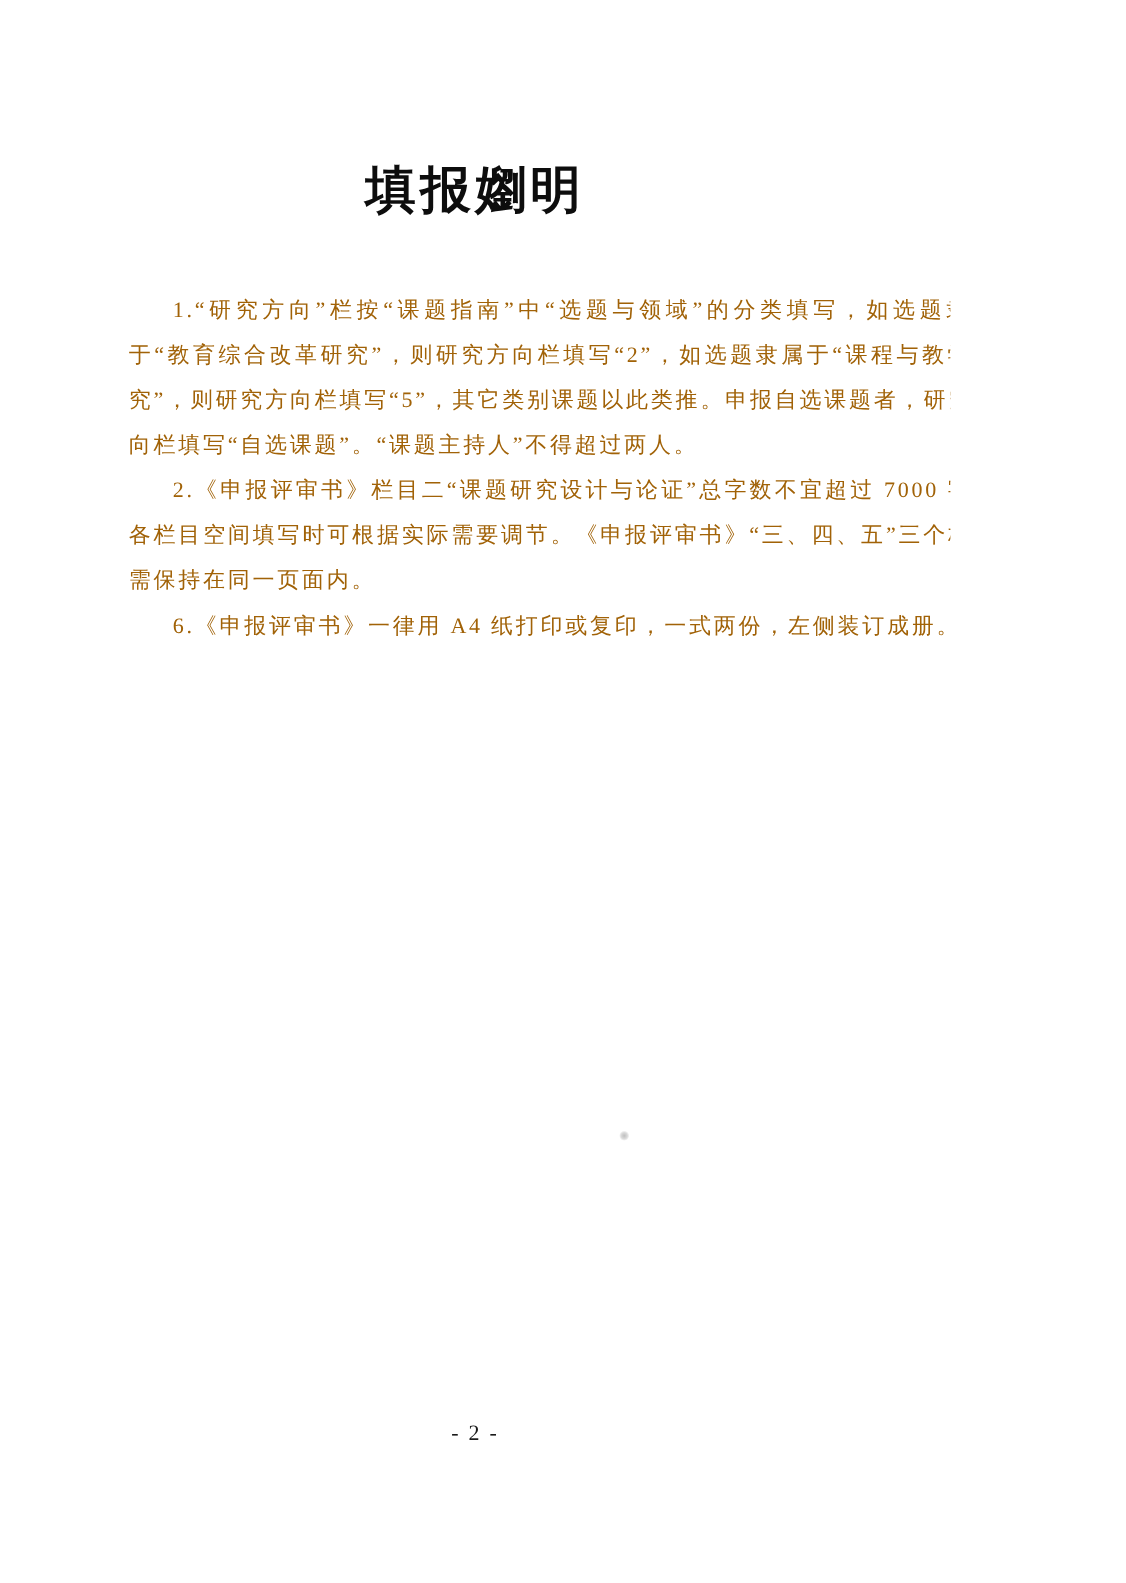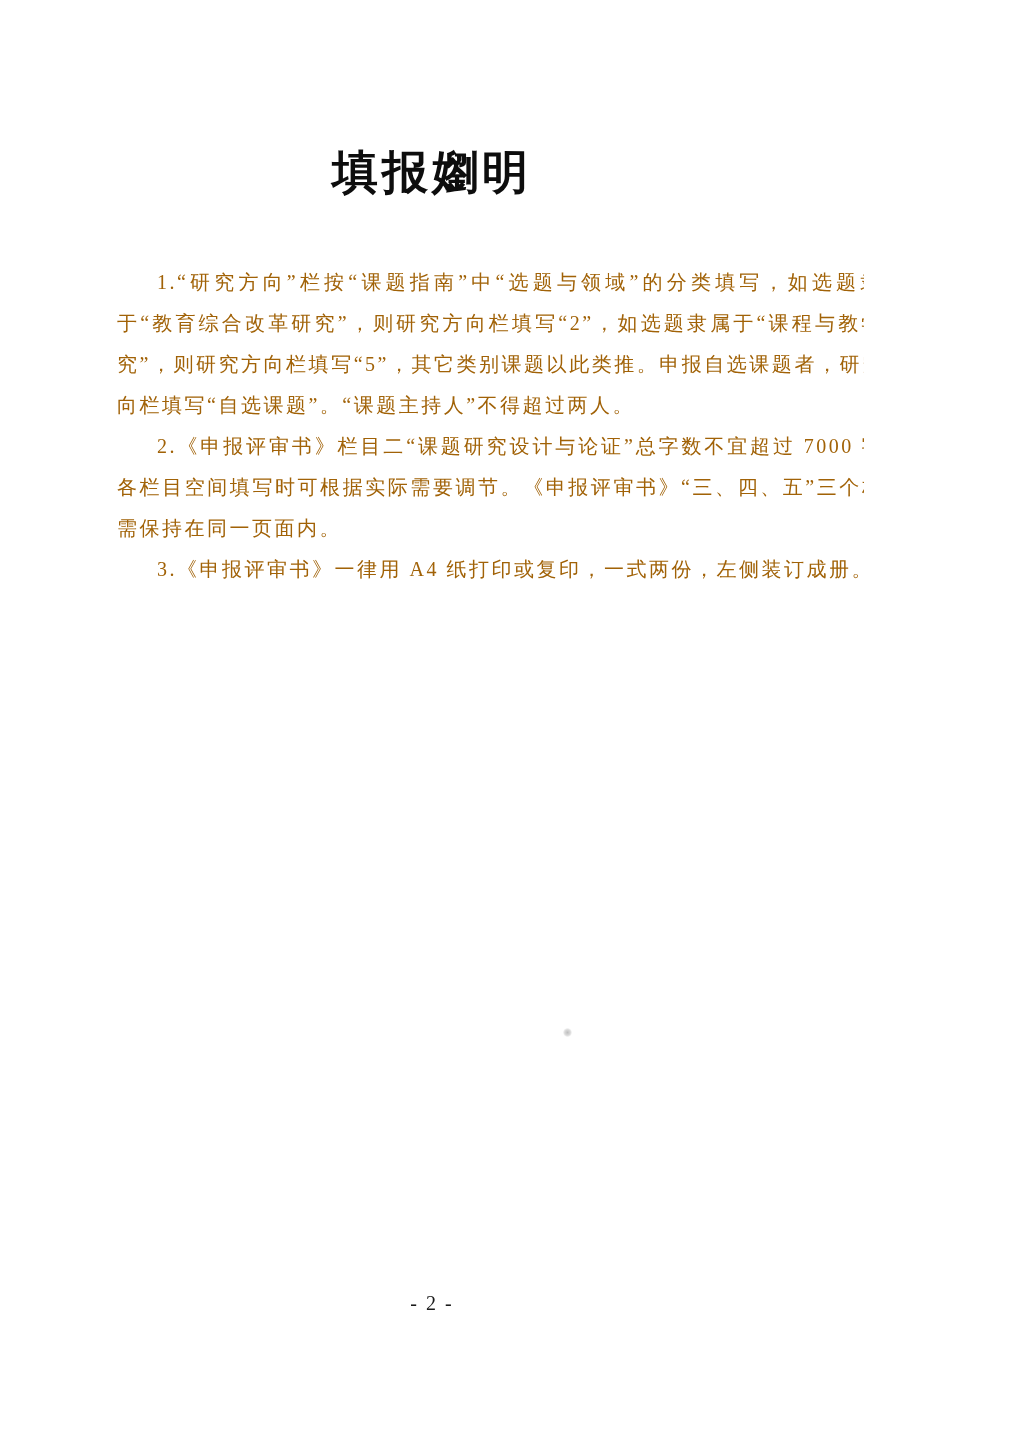--- a/index.html
+++ b/index.html
@@ -69,20 +69,20 @@
 </head>
 <body>
 
 <div class="page">
 
   <h1 class="title">填报嬼明</h1>
 
   <div class="body-text">
     <p class="para">1.“研究方向”栏按“课题指南”中“选题与领域”的分类填写，如选题隶属于“教育综合改革研究”，则研究方向栏填写“2”，如选题隶属于“课程与教学研究”，则研究方向栏填写“5”，其它类别课题以此类推。申报自选课题者，研究方向栏填写“自选课题”。“课题主持人”不得超过两人。</p>
     <p class="para">2.《申报评审书》栏目二“课题研究设计与论证”总字数不宜超过 7000 字，各栏目空间填写时可根据实际需要调节。《申报评审书》“三、四、五”三个栏目需保持在同一页面内。</p>
-    <p class="para">3.《申报评审书》一律用 A4 纸打印或复印，一式两份，左侧装订成册。</p>
+    <p class="para">6.《申报评审书》一律用 A4 纸打印或复印，一式两份，左侧装订成册。</p>
   </div>
 
   <div class="speck"></div>
 
   <div class="page-number">- 2 -</div>
 
 </div>
 
 </body></html>

